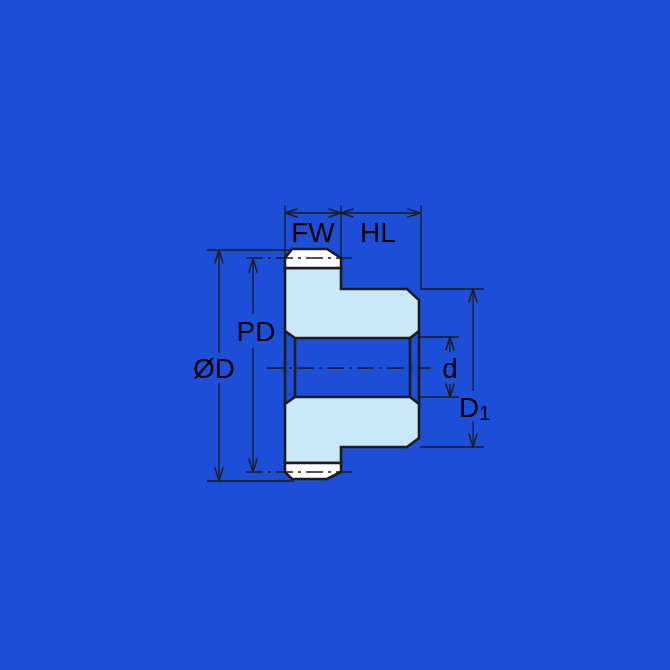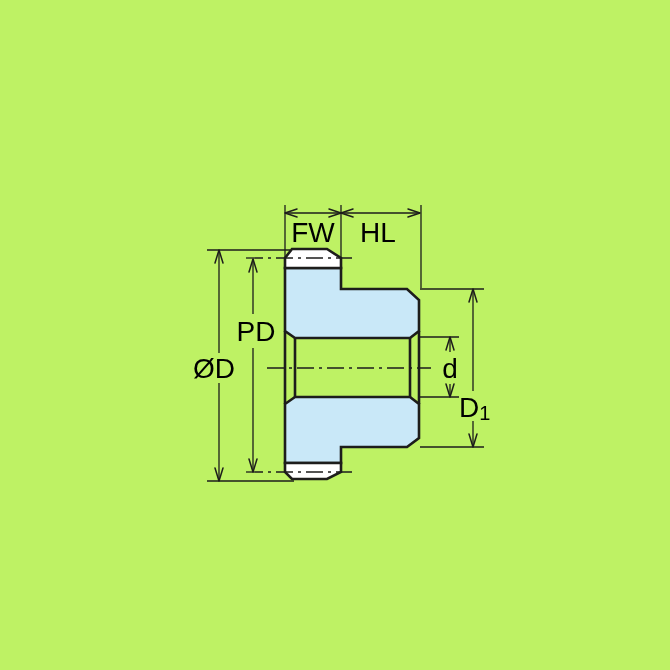--- a/index.html
+++ b/index.html
@@ -1,16 +1,16 @@
 <!DOCTYPE html>
 <html><head>
 <meta charset="utf-8">
 <style>
   html,body{margin:0;padding:0;background:#ffffff;}
-  .stage{position:relative;width:670px;height:670px;background:#bef264;overflow:hidden;
+  .stage{position:relative;width:670px;height:670px;background:#1d4ed8;overflow:hidden;
          font-family:"Liberation Sans", sans-serif;}
   svg{display:block;}
   .heavy{fill:none;stroke:#1d1d1b;stroke-width:2.6;stroke-linejoin:miter;stroke-linecap:butt;}
   .bodyfill{stroke:#1d1d1b;stroke-width:2.6;stroke-linejoin:miter;}
   .tooth{fill:#ffffff;stroke:#1d1d1b;stroke-width:2.6;stroke-linejoin:miter;}
   .thin{fill:none;stroke:#1d1d1b;stroke-width:1.3;stroke-linecap:butt;}
   .cdash{fill:none;stroke:#1d1d1b;stroke-width:1.3;stroke-dasharray:17 5 3 5;}
   .arrow{fill:none;stroke:#1d1d1b;stroke-width:1.5;stroke-linecap:round;stroke-linejoin:round;}
   .lbl{font-family:"Liberation Sans", sans-serif;font-size:28px;fill:#000000;}
   .lbl-sub{font-size:20px;}

